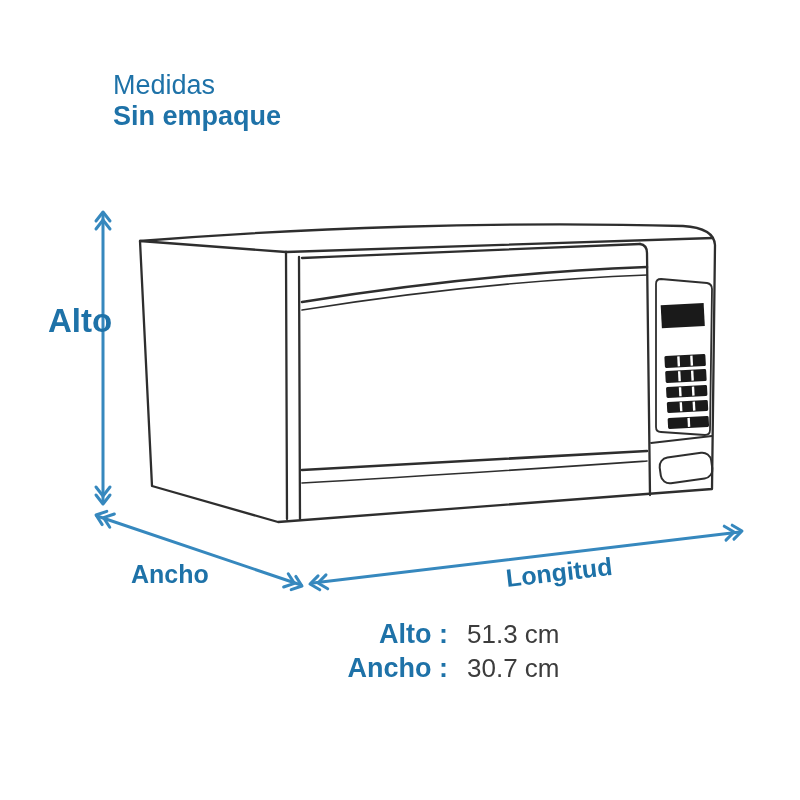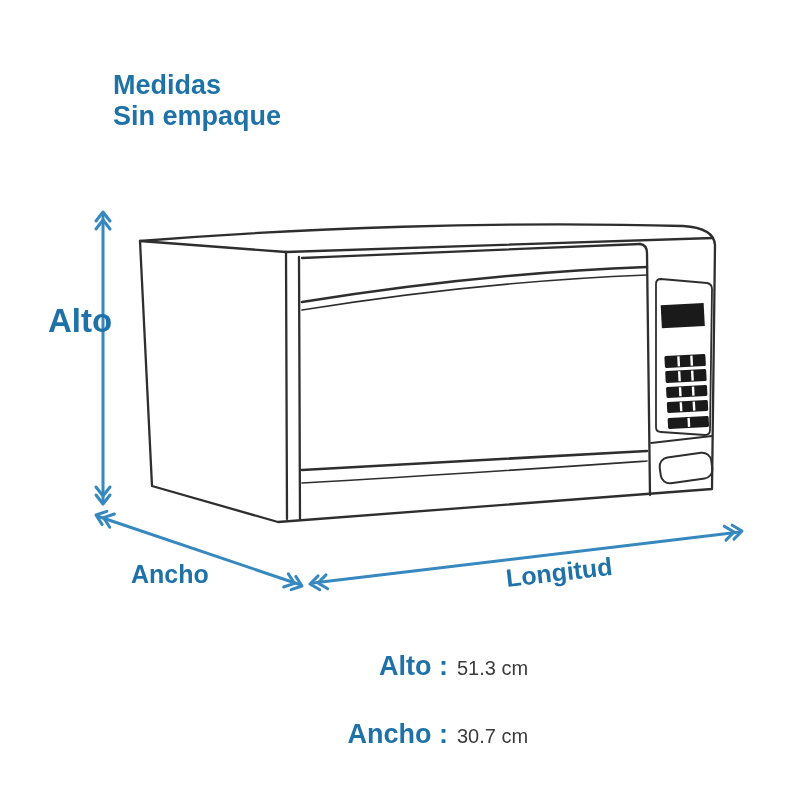--- a/index.html
+++ b/index.html
@@ -15,32 +15,32 @@
   body{font-family:"Liberation Sans", sans-serif;}
   .stage{
     position:relative;
     width:800px;height:800px;
     background:var(--bg);
     overflow:hidden;
   }
   svg.art{position:absolute;left:0;top:0;width:800px;height:800px;}
   .title{position:absolute;left:113px;top:70px;color:var(--accent);
          font-size:27px;line-height:31px;}
-  .title .t1{font-weight:700;}
+  .title .t1{font-weight:400;}
   .title .t2{font-weight:700;}
   .dim{position:absolute;color:var(--accent);font-weight:700;}
   .dim-alto{left:48px;top:302px;font-size:33px;}
   .dim-ancho{left:131px;top:560px;font-size:25px;}
   .dim-longitud{left:506px;top:564px;font-size:25px;
                 transform:rotate(-6.5deg);transform-origin:left center;}
   .specs{position:absolute;left:230px;top:618px;}
   .spec-row{display:flex;align-items:baseline;line-height:33.5px;}
   .spec-label{display:inline-block;width:218px;text-align:right;
-              font-weight:700;font-size:27px;color:var(--accent);margin-top:32px;}
-  .spec-value{margin-left:9px;font-size:20px;color:var(--value-text);}
+              font-weight:700;font-size:27px;color:var(--accent);}
+  .spec-value{margin-left:19px;font-size:26px;color:var(--value-text);}
 </style>
 </head>
 <body>
 
 <div class="stage">
 
   <svg class="art" viewBox="0 0 800 800" aria-hidden="true">
 
     <g fill="none" stroke="var(--line)" stroke-width="2.3" stroke-linejoin="round" stroke-linecap="round">
 

